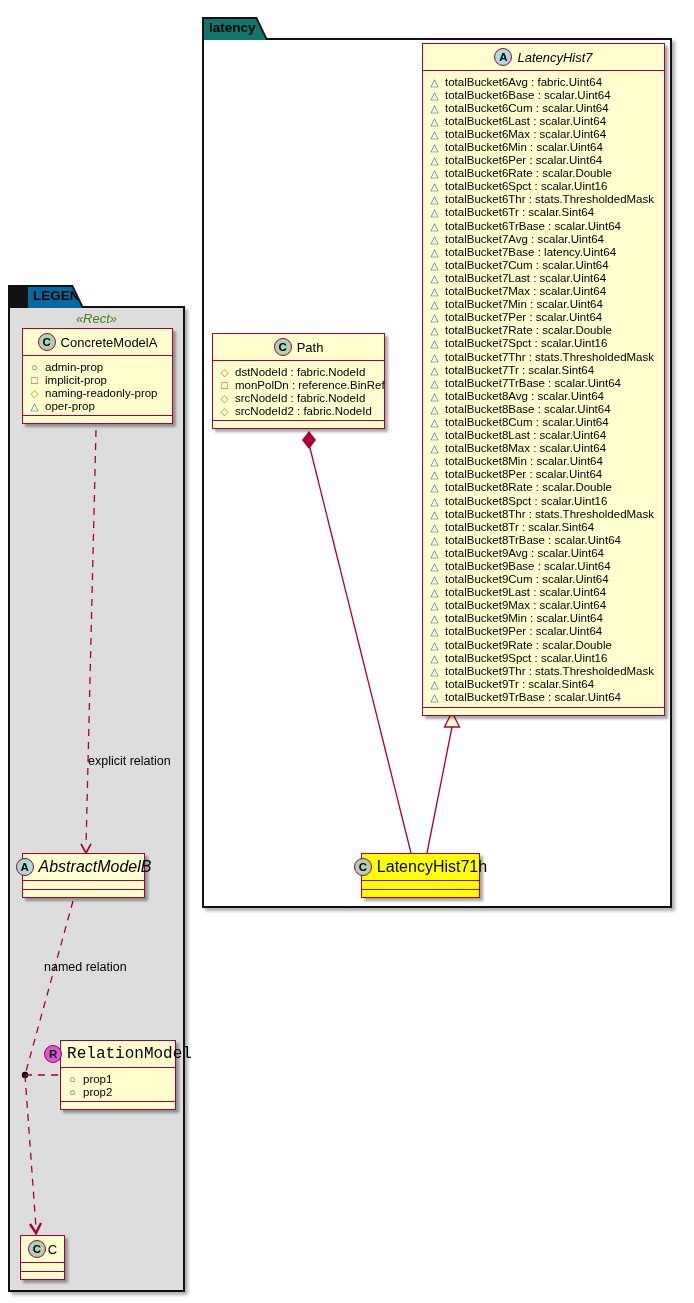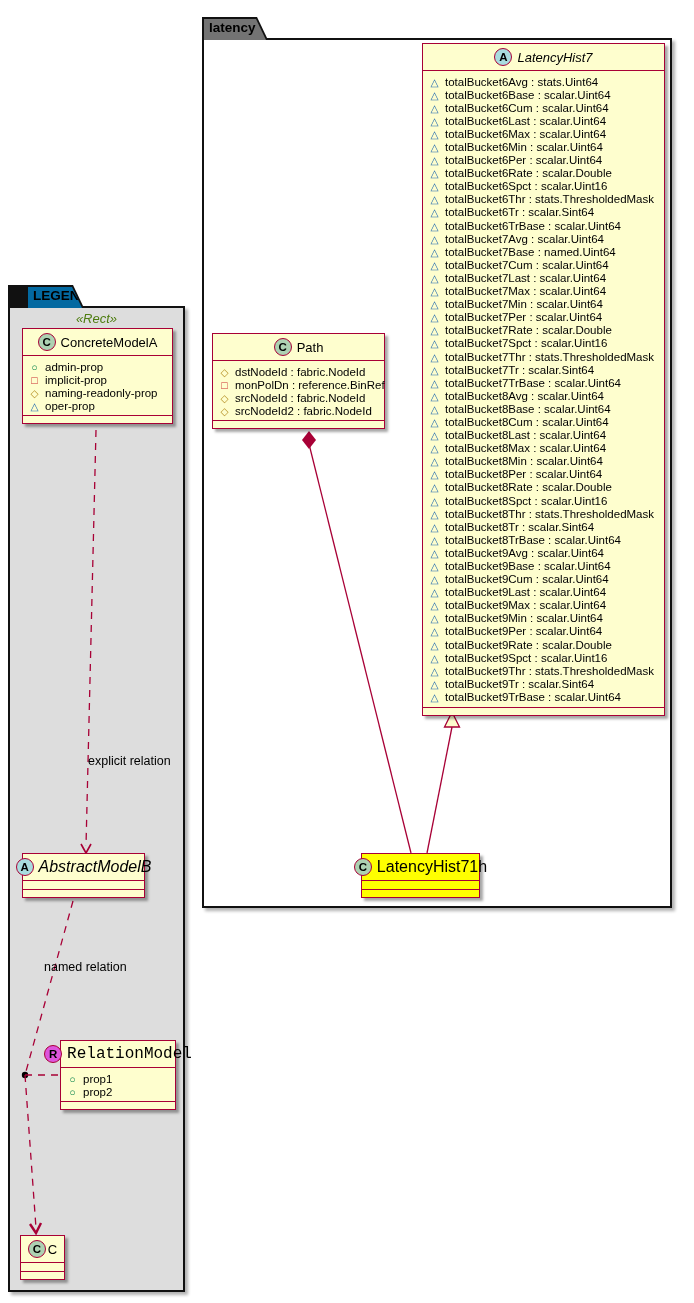--- a/index.html
+++ b/index.html
@@ -7,21 +7,21 @@
   #canvas { position:relative; width:694px; height:1303px; background:#ffffff; overflow:hidden; }
 
   
   .pkg-body { position:absolute; border:2px solid #111111; box-shadow:3px 3px 3px rgba(0,0,0,0.30); }
   .pkg-body.white { background:#ffffff; }
   .pkg-body.gray  { background:#dddddd; }
   .pkg-tab { position:absolute; background:#111111; clip-path:polygon(0 0, calc(100% - 11px) 0, 100% 100%, 0 100%); z-index:3; }
   .pkg-tab-inner { position:absolute; left:2px; top:2px; right:2px; bottom:0;
     clip-path:polygon(0 0, calc(100% - 10px) 0, 100% 100%, 0 100%);
     font-weight:bold; font-size:13.5px; color:#000; padding:1px 14px 0 5px; }
-  .pkg-tab-inner.white { background:#737373; }
+  .pkg-tab-inner.white { background:#0f766e; }
   .pkg-tab-inner.gray  { background:#0369a1;margin-left:18px; }
   .stereotype { position:absolute; font-style:italic; font-size:13px; color:#4d7c0f; text-align:center; z-index:4; }
 
   
   .classbox { position:absolute; background:#FEFECE; border:1.5px solid #A80036;
     box-shadow:3px 3px 2.5px rgba(0,0,0,0.35); z-index:5; }
   .classbox.hl { background:#FFFF00; }
   .class-header { display:flex; align-items:center; justify-content:center; gap:5px;
     padding:4px 5px; border-bottom:1px solid #A80036; }
   .class-name { font-size:13px; color:#000; white-space:nowrap; }
@@ -89,21 +89,21 @@
   <div class="edge-label" style="left:44px; top:960px;">named relation</div>
 
   <div class="classbox" style="left:422px; top:43px; width:243px;">
     <div class="class-header">
       <span class="spot spot-a">A</span>
       <span class="class-name it">LatencyHist7</span>
     </div>
     <div class="attrs wide">
         <div class="attr-row">
           <span class="ficon triangle">△</span>
-          <span>totalBucket6Avg : stats.Uint64</span>
+          <span>totalBucket6Avg : fabric.Uint64</span>
         </div>
         <div class="attr-row">
           <span class="ficon triangle">△</span>
           <span>totalBucket6Base : scalar.Uint64</span>
         </div>
         <div class="attr-row">
           <span class="ficon triangle">△</span>
           <span>totalBucket6Cum : scalar.Uint64</span>
         </div>
         <div class="attr-row">
@@ -141,21 +141,21 @@
         <div class="attr-row">
           <span class="ficon triangle">△</span>
           <span>totalBucket6TrBase : scalar.Uint64</span>
         </div>
         <div class="attr-row">
           <span class="ficon triangle">△</span>
           <span>totalBucket7Avg : scalar.Uint64</span>
         </div>
         <div class="attr-row">
           <span class="ficon triangle">△</span>
-          <span>totalBucket7Base : named.Uint64</span>
+          <span>totalBucket7Base : latency.Uint64</span>
         </div>
         <div class="attr-row">
           <span class="ficon triangle">△</span>
           <span>totalBucket7Cum : scalar.Uint64</span>
         </div>
         <div class="attr-row">
           <span class="ficon triangle">△</span>
           <span>totalBucket7Last : scalar.Uint64</span>
         </div>
         <div class="attr-row">

